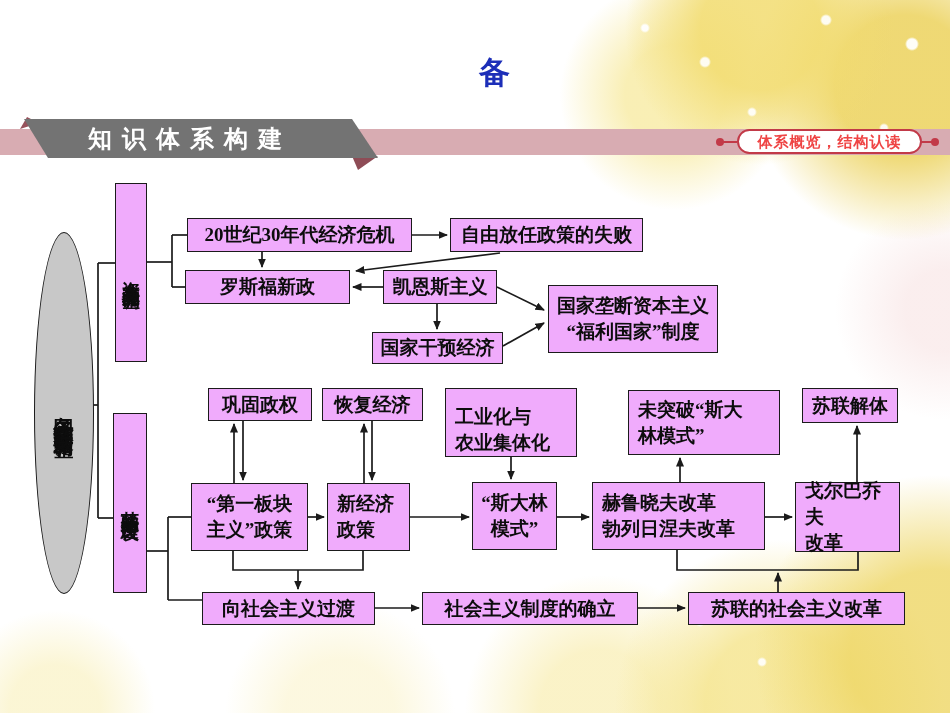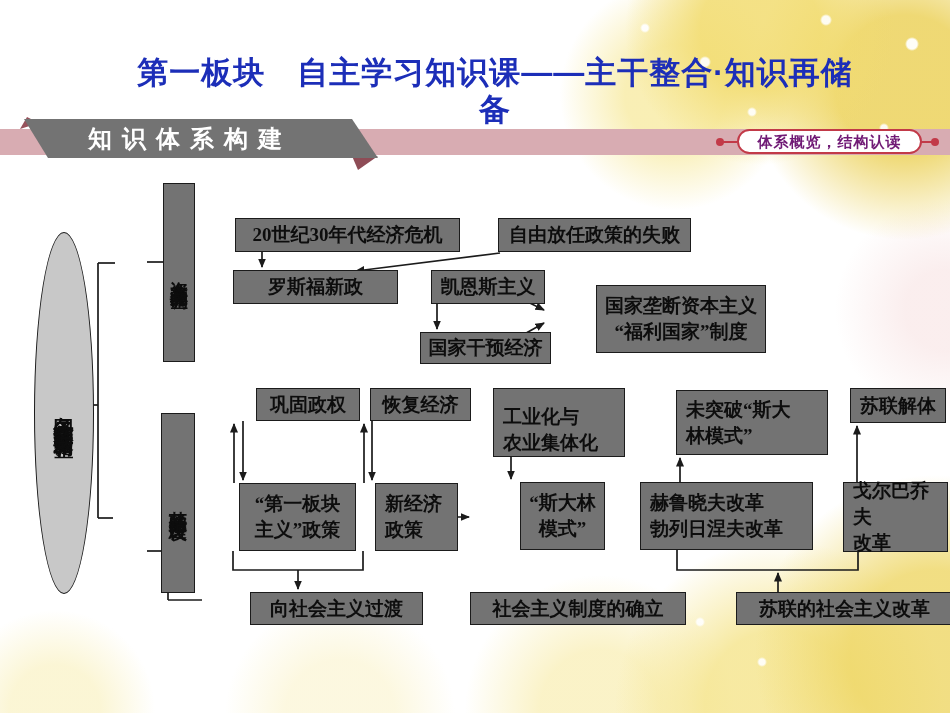--- a/index.html
+++ b/index.html
@@ -46,34 +46,34 @@
     font-size:24px;font-weight:bold;letter-spacing:10px;line-height:39px;
     padding-left:66px;box-sizing:border-box;
   }
   .fold-right{position:absolute;left:350px;top:155px;width:30px;height:16px;background:#8e4c56;z-index:2;
     clip-path:polygon(2px 1px,28px 1px,8px 15px);}
   .fold-left{position:absolute;left:18px;top:115px;width:24px;height:16px;background:#97525c;z-index:2;
     clip-path:polygon(2px 14px,9px 2px,21px 8px);}
   .tag-pill{
     position:absolute;left:737px;top:129px;width:185px;height:25px;z-index:4;
     background:#fff;border:2px solid #c23a48;border-radius:14px;box-sizing:border-box;
-    color:#701a75;font-family:"Liberation Sans", sans-serif;font-weight:bold;
+    color:#ef4444;font-family:"Liberation Sans", sans-serif;font-weight:bold;
     font-size:15px;line-height:21px;text-align:center;letter-spacing:1px;
   }
   .tag-dot{position:absolute;width:8px;height:8px;border-radius:50%;background:#c23a48;z-index:4;top:138px;}
   .tag-dot.left{left:716px;} .tag-dot.right{left:931px;}
   .tag-line{position:absolute;height:2px;background:#c23a48;z-index:4;top:141px;}
   .tag-line.left{left:723px;width:14px;} .tag-line.right{left:921px;width:11px;}
   
   .wires{position:absolute;left:0;top:0;z-index:1;}
   .nd{
-    position:absolute;z-index:2;background:#737373;border:1.6px solid #1b1b1b;
+    position:absolute;z-index:2;background:#f0abfc;border:1.6px solid #1b1b1b;
     box-sizing:border-box;color:#0d0d0d;font-weight:bold;
     display:flex;flex-direction:column;justify-content:center;align-items:center;
-    font-size:19px;line-height:26px;text-align:center;margin-left:48px;
+    font-size:19px;line-height:26px;text-align:center;
   }
   .nd.left{align-items:flex-start;padding-left:9px;text-align:left;}
   .nd.vert{
     writing-mode:vertical-rl;text-orientation:upright;
     flex-direction:row;justify-content:center;align-items:center;
     font-size:18px;letter-spacing:2px;line-height:1;padding:0;
   }
   .oval{
     position:absolute;z-index:2;left:34px;top:232px;width:60px;height:362px;
     background:#c8c8c8;border:1.6px solid #1b1b1b;border-radius:50%;box-sizing:border-box;
@@ -83,21 +83,20 @@
   }
 </style>
 </head>
 <body>
 
 <div class="stage">
 
   <div class="bg-art"></div>
 
   <div class="page-title">
-    <div>第一板块　自主学习知识课——主干整合·知识再储</div>
     <div>备</div>
   </div>
 
   <div class="ribbon-light"></div>
   <div class="fold-left"></div>
   <div class="fold-right"></div>
   <div class="ribbon-dark">知识体系构建</div>
   <div class="tag-dot left"></div>
   <div class="tag-line left"></div>
   <div class="tag-pill">体系概览，结构认读</div>

